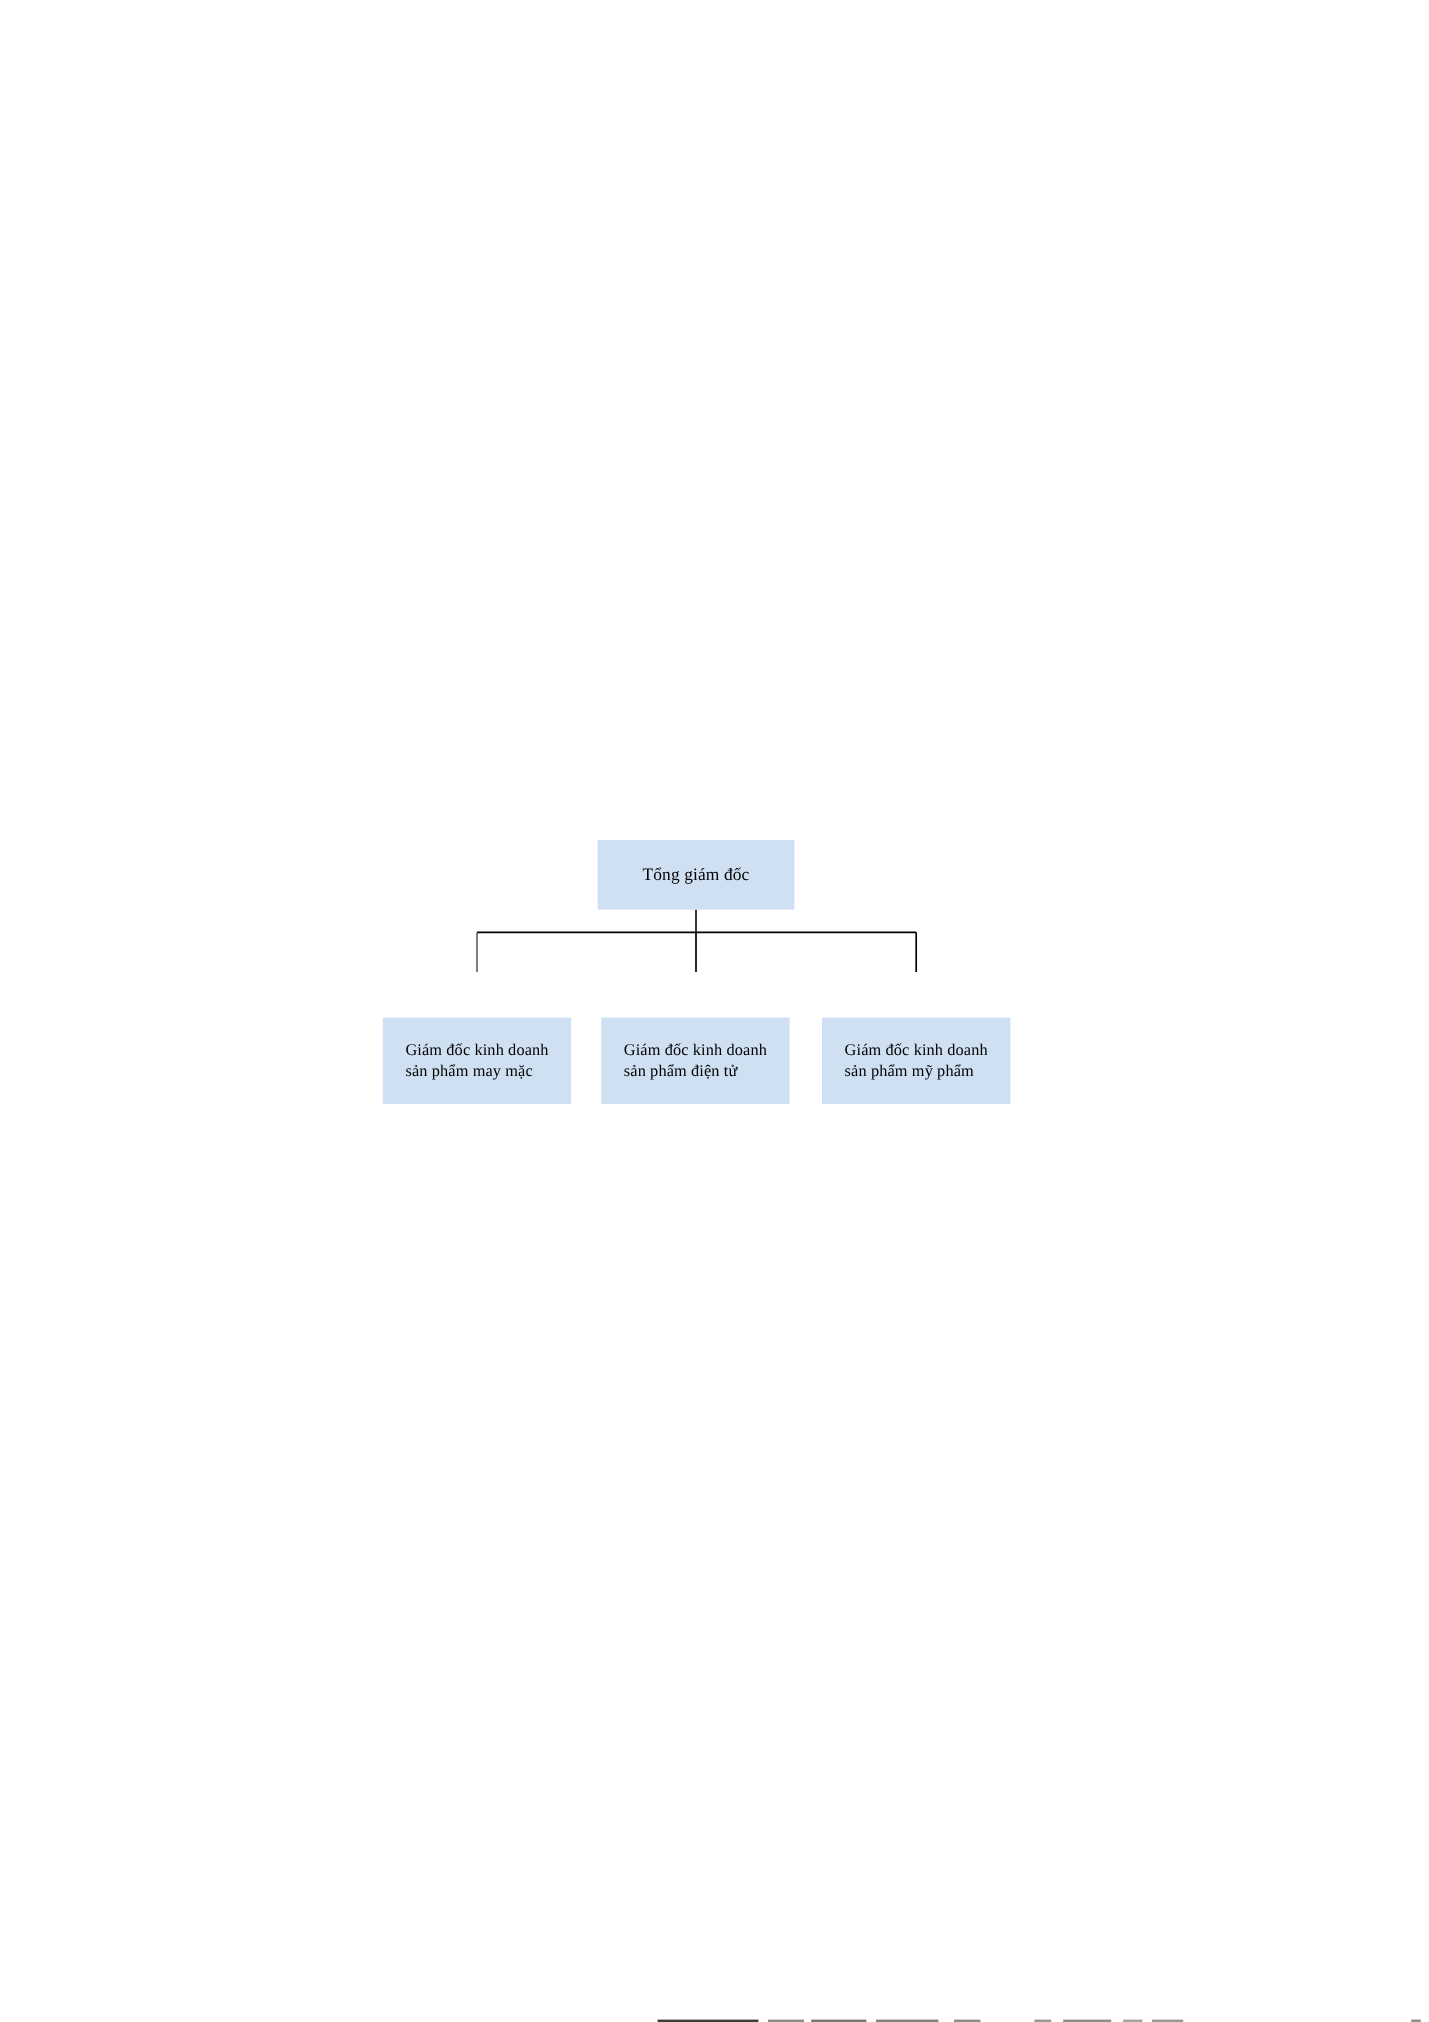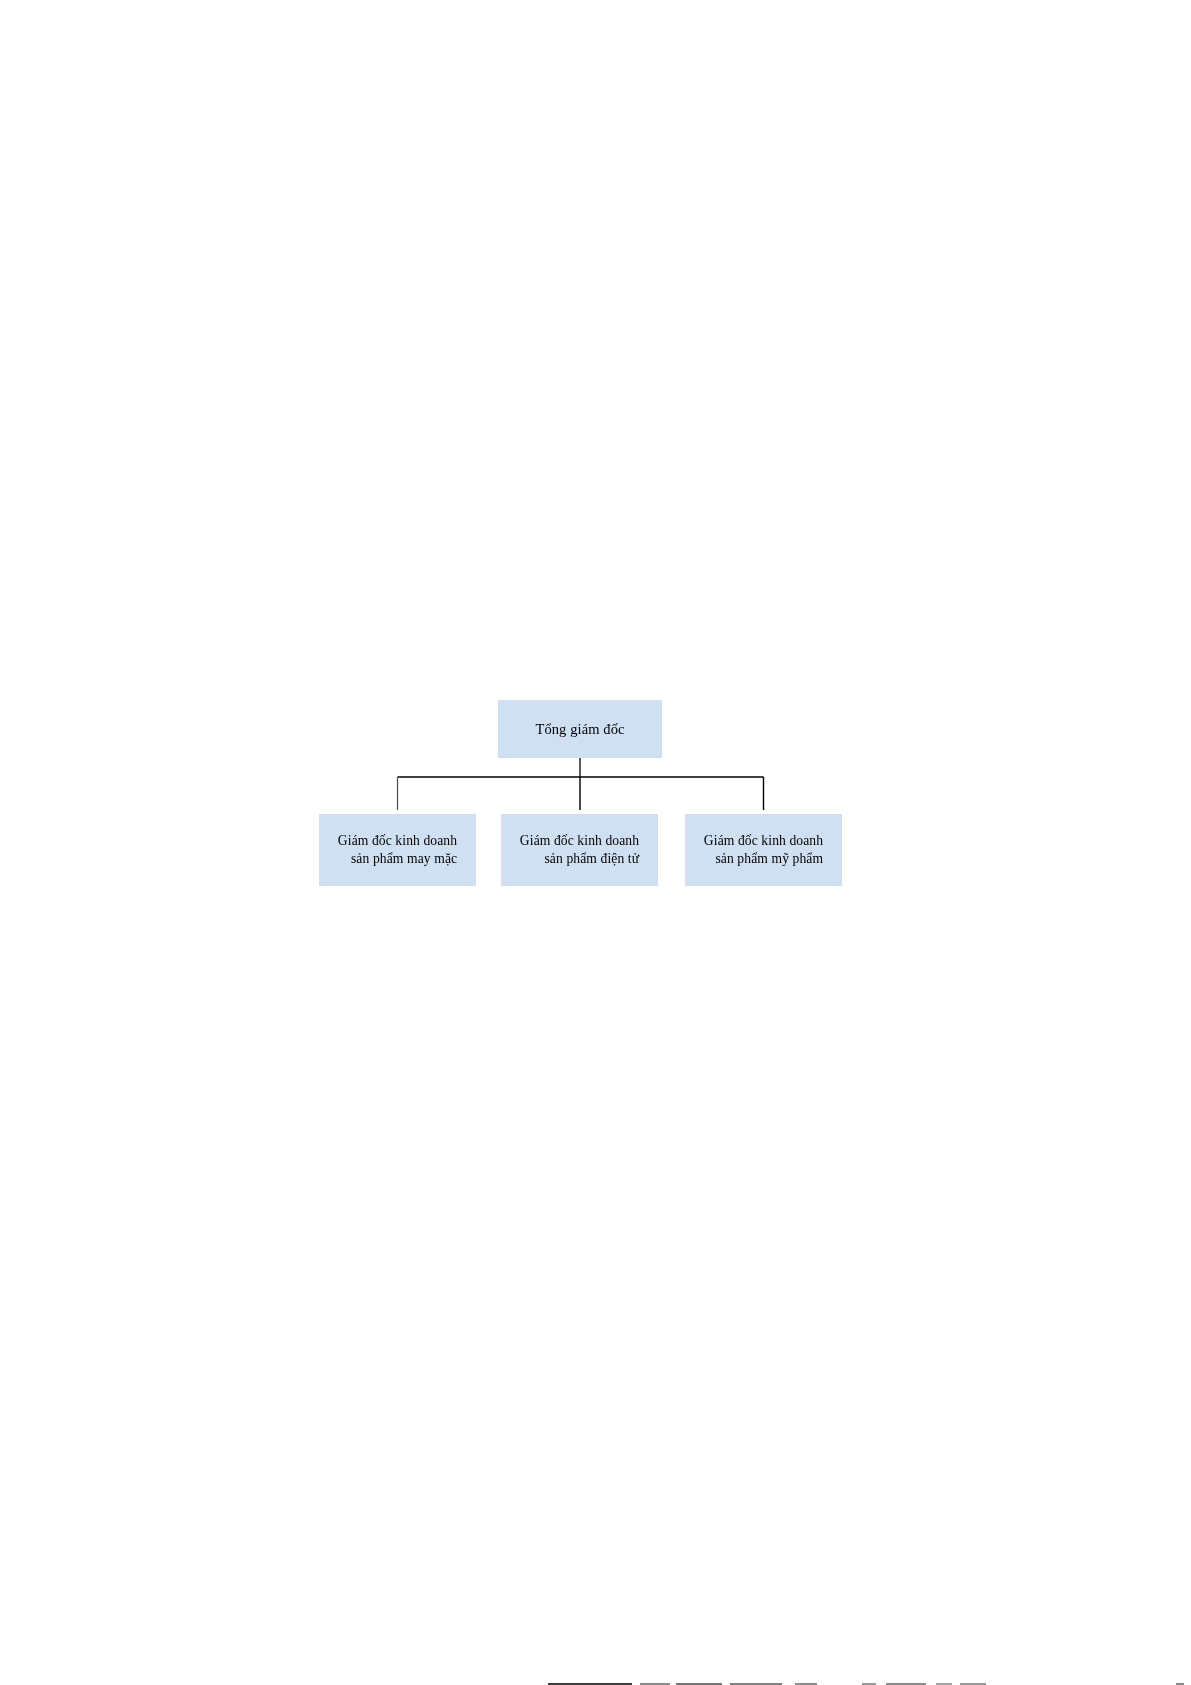--- a/index.html
+++ b/index.html
@@ -43,21 +43,21 @@
     pointer-events: none;
   }
 
   
   .node {
     position: absolute;
     box-sizing: border-box;
     display: flex;
     align-items: center;
     justify-content: center;
-    text-align: right;
+    text-align: left;
     background: #cfe0f2;
     color: #000000;
     line-height: 1.30;
     letter-spacing: 0.1px;
   }
 
   .node-label {
     display: block;
     padding: 0 6px;
     white-space: pre-line;
@@ -67,21 +67,21 @@
   #node-root {
     left: 498px;
     top: 700px;
     width: 164px;
     height: 58px;
     font-size: 14.5px;
   }
 
   
   .node-child {
-    top: 814px;
+    top: 848px;
     width: 157px;
     height: 72px;
     font-size: 13.6px;
   }
   #node-child-0 { left: 319px; }
   #node-child-1 { left: 501px; }
   #node-child-2 { left: 685px; }
 
   
   #scan-artifact {

